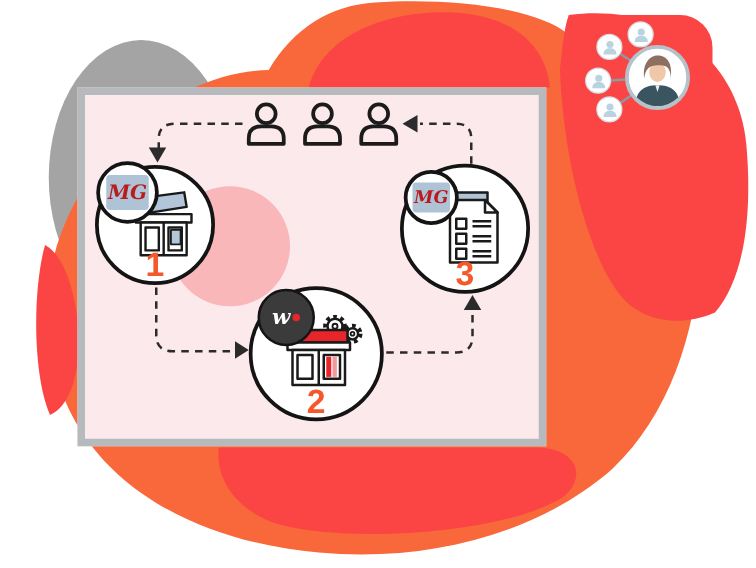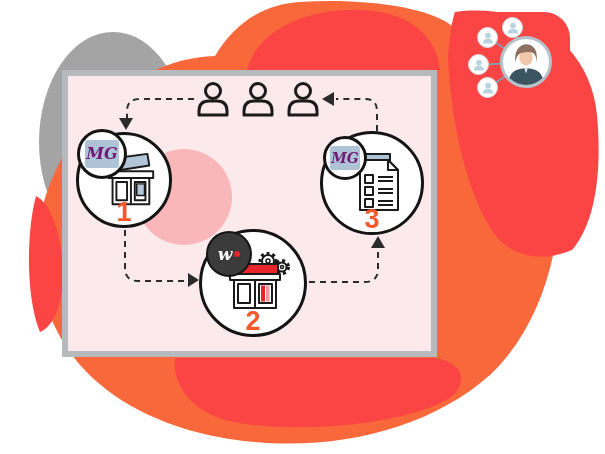--- a/index.html
+++ b/index.html
@@ -26,21 +26,21 @@
   .step-num{position:absolute;left:0;bottom:-1px;width:100%;text-align:center;
             font-size:27px;font-weight:800;color:#f4582b;line-height:1;z-index:7;}
 
   
   .badge{box-sizing:border-box;border-radius:50%;z-index:6;display:flex;
          align-items:center;justify-content:center;overflow:hidden;}
   .badge-mg{background:#fff;border:3px solid #141414;}
   .badge-mg .sq{background:#aec3d6;width:78%;height:62%;border-radius:3px;
       display:flex;align-items:center;justify-content:center;
       font-family:"DejaVu Serif", serif;font-weight:bold;font-style:italic;
-      color:#701a75;}
+      color:#b91c1c;}
   .bdg1{left:77px;top:129px;width:50px;height:50px;}
   .bdg1 .sq{font-size:16px;}
   .bdg3{left:323px;top:136px;width:44px;height:44px;}
   .bdg3 .sq{font-size:14px;}
   .bdg2{left:206px;top:231px;width:46px;height:46px;background:#3b3b3b;
         border:2px solid #141414;color:#fff;}
   .bdg2 .wtxt{font-family:"DejaVu Serif", serif;font-style:italic;font-weight:bold;
         font-size:17px;line-height:1;}
   .bdg2 .wdot{display:inline-block;width:6px;height:6px;border-radius:50%;
         background:#e8252b;margin-left:2px;}

